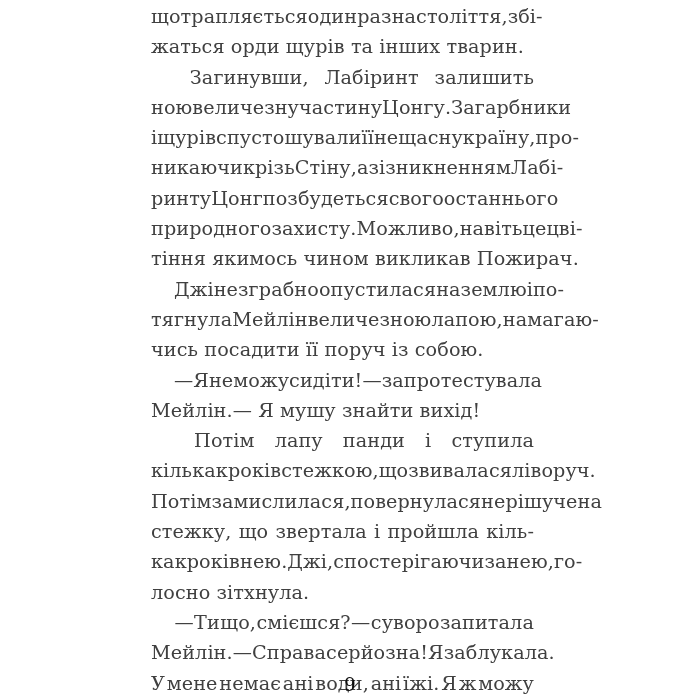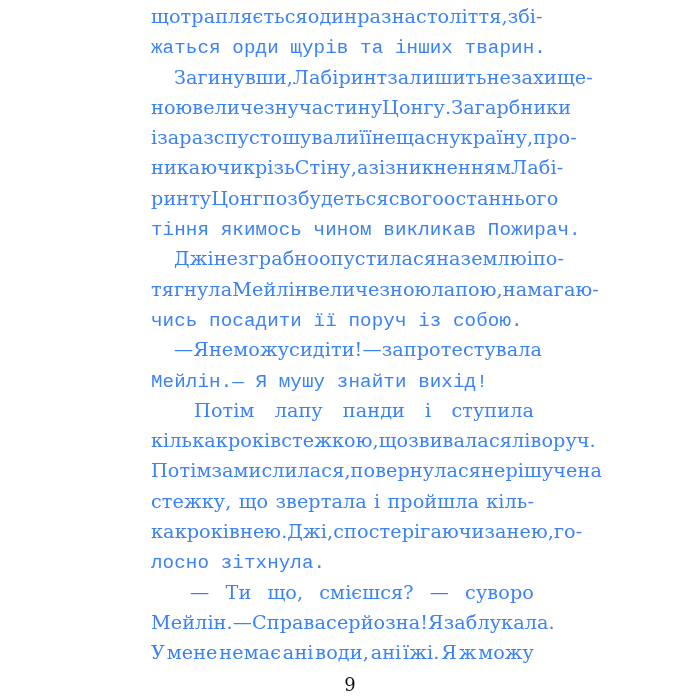--- a/index.html
+++ b/index.html
@@ -33,41 +33,40 @@
   }
 
   .line {
     display: block;
     width: 100%;
     height: 30.3px;
     line-height: 30.3px;
     font-size: 19.2px;
     letter-spacing: 0.1px;
     white-space: nowrap;
-    color: #3b82f6;
+    color: #404040;
     font-weight: 400;
   }
 
   
   .line.just {
     display: flex;
     justify-content: space-between;
   }
   .line.just > span {
     white-space: pre;
   }
 
   
   .line.flush {
     display: block;
     text-align: left;
   }
   .line.flush > span {
     white-space: pre;
-    font-family: Liberation Mono, monospace;
   }
 
   
   .indent {
     display: inline-block;
     width: 23px;
   }
   .line.just > .indent {
     flex: 0 0 23px;
   }
@@ -97,32 +96,31 @@
         <span>на</span>
         <span>століття,</span>
         <span>збі-</span>
       </div>
       <div class="line flush"><span>жаться орди щурів та інших тварин.</span></div>
       <div class="line just">
         <span class="indent"></span>
         <span>Загинувши,</span>
         <span>Лабіринт</span>
         <span>залишить</span>
-        <span>незахище-</span>
       </div>
       <div class="line just">
         <span>ною</span>
         <span>величезну</span>
         <span>частину</span>
         <span>Цонгу.</span>
         <span>Загарбники</span>
       </div>
       <div class="line just">
         <span>і</span>
-        <span>зараз</span>
+        <span>щурів</span>
         <span>спустошували</span>
         <span>її</span>
         <span>нещасну</span>
         <span>країну,</span>
         <span>про-</span>
       </div>
       <div class="line just">
         <span>никаючи</span>
         <span>крізь</span>
         <span>Стіну,</span>
@@ -130,20 +128,28 @@
         <span>зі</span>
         <span>зникненням</span>
         <span>Лабі-</span>
       </div>
       <div class="line just">
         <span>ринту</span>
         <span>Цонг</span>
         <span>позбудеться</span>
         <span>свого</span>
         <span>останнього</span>
+      </div>
+      <div class="line just">
+        <span>природного</span>
+        <span>захисту.</span>
+        <span>Можливо,</span>
+        <span>навіть</span>
+        <span>це</span>
+        <span>цві-</span>
       </div>
       <div class="line flush"><span>тіння якимось чином викликав Пожирач.</span></div>
       <div class="line just">
         <span class="indent"></span>
         <span>Джі</span>
         <span>незграбно</span>
         <span>опустилася</span>
         <span>на</span>
         <span>землю</span>
         <span>і</span>
@@ -211,20 +217,21 @@
       </div>
       <div class="line flush"><span>лосно зітхнула.</span></div>
       <div class="line just">
         <span class="indent"></span>
         <span>—</span>
         <span>Ти</span>
         <span>що,</span>
         <span>смієшся?</span>
         <span>—</span>
         <span>суворо</span>
+        <span>запитала</span>
       </div>
       <div class="line just">
         <span>Мейлін.—</span>
         <span>Справа</span>
         <span>серйозна!</span>
         <span>Я</span>
         <span>заблукала.</span>
       </div>
       <div class="line just">
         <span>У</span>

